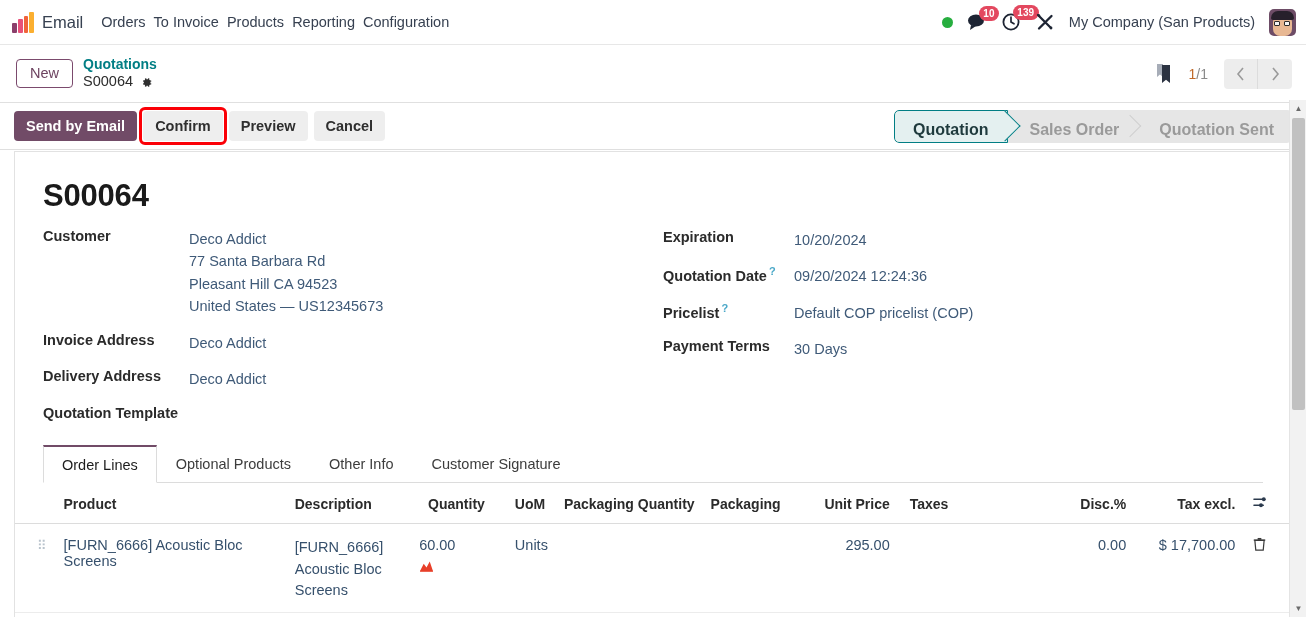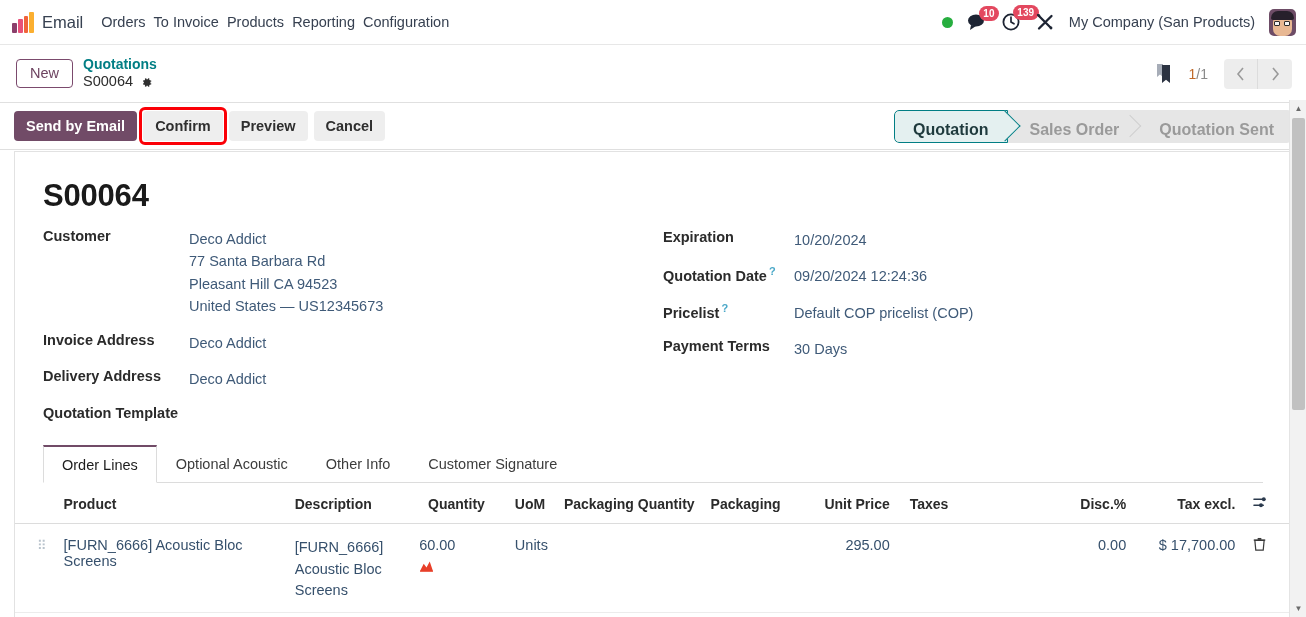--- a/index.html
+++ b/index.html
@@ -533,21 +533,21 @@
         <div class="frow">
           <div class="flabel"><span>Payment Terms</span></div>
           <div class="fvalue">30 Days</div>
         </div>
 
       </div>
     </div>
 
     <div class="tabs">
       <div class="tab active">Order Lines</div>
-      <div class="tab">Optional Acoustic</div>
+      <div class="tab">Optional Products</div>
       <div class="tab">Other Info</div>
       <div class="tab">Customer Signature</div>
     </div>
 
     <table class="lines-table">
       <thead>
         <tr>
           <th class="col-handle"></th>
           <th style="width:235px">Product</th>
           <th style="width:125px">Description</th>

